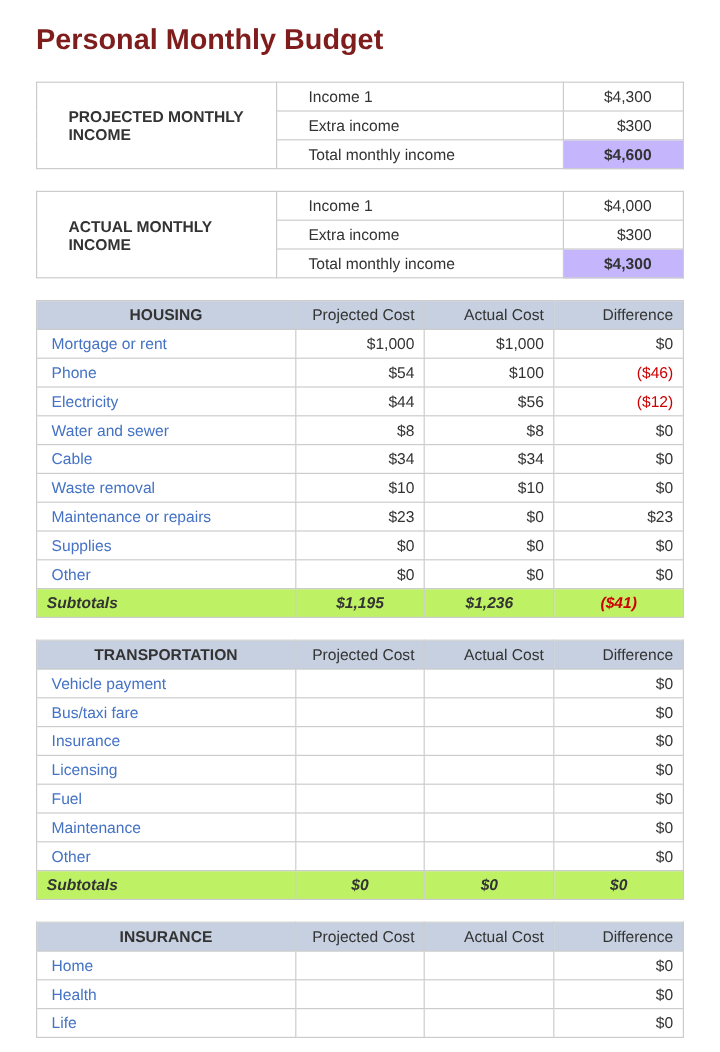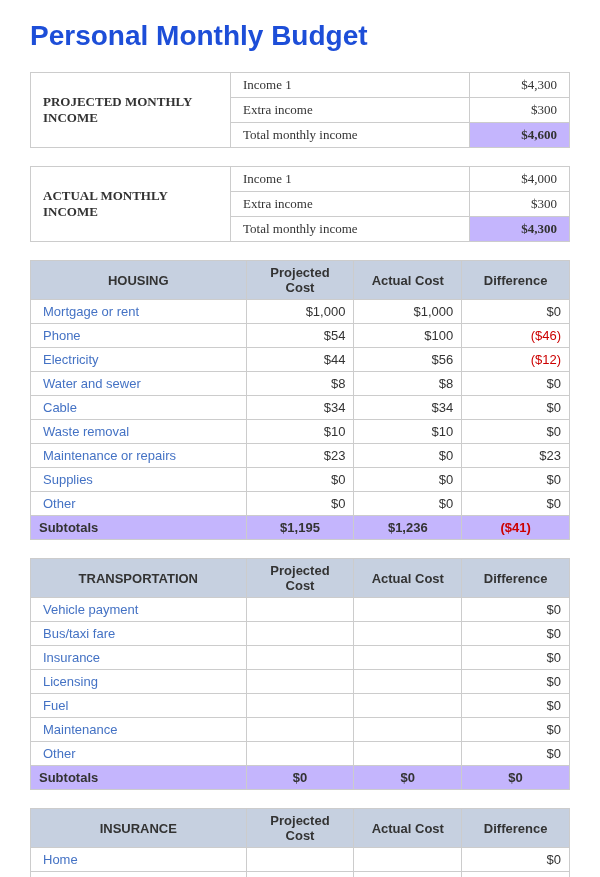--- a/index.html
+++ b/index.html
@@ -5,39 +5,38 @@
     * { box-sizing: border-box; margin: 0; padding: 0; }
     body {
       font-family: Arial, sans-serif;
       font-size: 13px;
       background: #fff;
       color: #333;
       padding: 20px 30px;
       width: 600px;
     }
     h1 {
-      font-size: 28px;
-      font-weight: bold;
-      color: #1d4ed8;
+      font-size: 24px;
+      font-weight: bold;
+      color: #7f1d1d;
       margin-bottom: 20px;
       font-family: Arial, sans-serif;
     }
     .section {
       margin-bottom: 18px;
     }
     
     .income-table {
       width: 100%;
       border-collapse: collapse;
       margin-bottom: 12px;
     }
     .income-table td {
       border: 1px solid #ccc;
-      padding: 4px 12px;
-      font-family: Liberation Serif, serif;
+      padding: 4px 26px;
     }
     .income-table .label-cell {
       font-weight: bold;
       background: #fff;
       width: 200px;
       vertical-align: middle;
     }
     .income-table .name-cell {
       background: #fff;
     }
@@ -65,36 +64,38 @@
     }
     .budget-table .header-row th {
       background: #c6d0e0;
       font-weight: bold;
       font-size: 13px;
     }
     .budget-table .header-row th.cat-header {
       width: 200px;
     }
     .budget-table .header-row th.col-header {
+      text-align: right;
       width: 100px;
-      font-weight: bold;
+      font-weight: normal;
     }
     .budget-table .data-row td {
       background: #fff;
     }
     .budget-table .data-row td.item-name {
       color: #4472c4;
       padding-left: 12px;
     }
     .budget-table .data-row td.num-cell {
       text-align: right;
     }
     .budget-table .subtotal-row td {
       font-weight: bold;
-      background: #c4b5fd;
+      font-style: italic;
+      background: #bef264;
     }
     .budget-table .subtotal-row td.num-cell {
       text-align: center;
     }
     .negative { color: #c00; margin-top: 40px; }
     .positive { color: #333; }
   </style>
 </head>
 <body>
 

